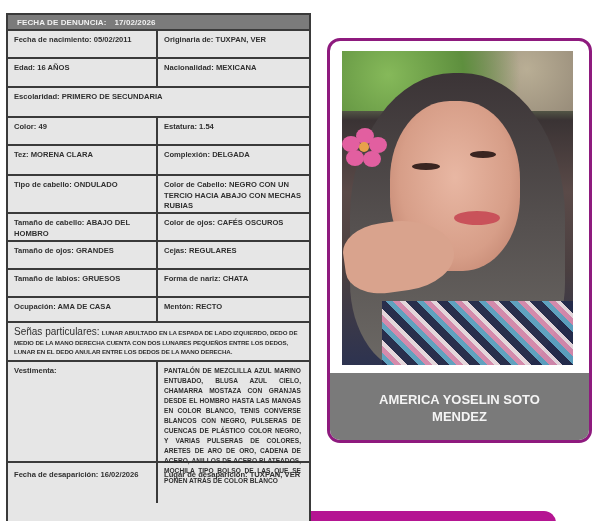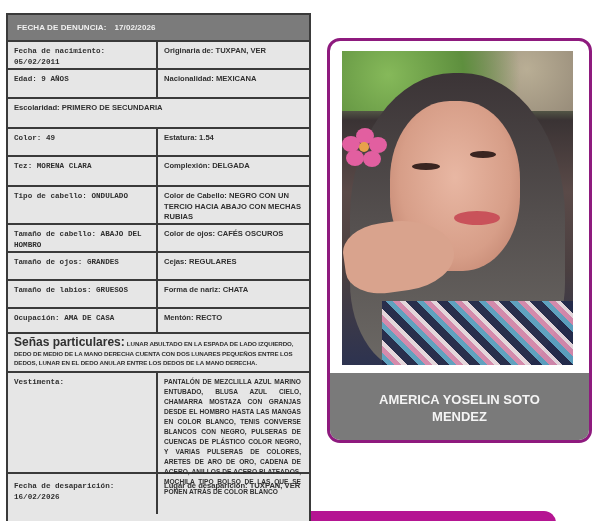--- a/index.html
+++ b/index.html
@@ -6,35 +6,35 @@
     html, body { width: 600px; height: 521px; overflow: hidden; background: #ffffff; }
     body { position: relative; font-family: "Liberation Sans", sans-serif; color: #2b2b2b; }
 
     
     .record {
       position: absolute; left: 6px; top: 13px; width: 305px; height: 520px;
       border: 2px solid #3a3a3a; border-bottom: none;
       background: #e6e6e6;
     }
     .rec-header {
-      height: 27px; background: #7b7b7b; border-bottom: 2px solid #3a3a3a;
+      height: 16px; background: #7b7b7b; border-bottom: 2px solid #3a3a3a;
       display: flex; align-items: center; padding-left: 9px;
       font-size: 8px; font-weight: bold; color: #f0f0f0; letter-spacing: 0.1px;
     }
     .rec-header .val { margin-left: 8px; }
     .row {
       display: flex; border-bottom: 2px solid #3a3a3a; background: #e6e6e6;
     }
     .cell {
       padding: 4px 6px 0 6px; font-size: 7.6px; font-weight: bold; color: #303030; line-height: 10.5px;
     }
-    .cell.left { width: 150px; border-right: 2px solid #3a3a3a; font-family: Liberation Mono, monospace; }
+    .cell.left { width: 150px; border-right: 2px solid #3a3a3a; }
     .cell.right { flex: 1; }
     .cell.full { width: 100%; }
-    .senas-label { font-size: 12px; font-weight: bold; }
+    .senas-label { font-size: 10px; font-weight: normal; }
     .senas-text { font-size: 6.2px; font-weight: bold; letter-spacing: -0.1px; }
     .vest-text {
       font-size: 6.6px; font-weight: bold; text-align: justify; line-height: 10px; padding-right: 8px;
     }
 
     
     .card {
       position: absolute; left: 327px; top: 38px; width: 265px; height: 405px;
       border: 3px solid #8e1a7e; border-radius: 13px; background: #ffffff; overflow: hidden;
     }
@@ -78,21 +78,21 @@
   <div class="rec-header">
     <span>FECHA DE DENUNCIA:</span>
     <span class="val">17/02/2026</span>
   </div>
 
   <div class="row" style="height:28px">
     <div class="cell left"><span>Fecha de nacimiento:</span> <span>05/02/2011</span></div>
     <div class="cell right"><span>Originaria de:</span> <span>TUXPAN, VER</span></div>
   </div>
   <div class="row" style="height:29px">
-    <div class="cell left"><span>Edad:</span> <span>9 AÑOS</span></div>
+    <div class="cell left"><span>Edad:</span> <span>16 AÑOS</span></div>
     <div class="cell right"><span>Nacionalidad:</span> <span>MEXICANA</span></div>
   </div>
   <div class="row" style="height:30px">
     <div class="cell right"><span>Escolaridad:</span> <span>PRIMERO DE SECUNDARIA</span></div>
   </div>
   <div class="row" style="height:28px">
     <div class="cell left"><span>Color:</span> <span>49</span></div>
     <div class="cell right"><span>Estatura:</span> <span>1.54</span></div>
   </div>
   <div class="row" style="height:30px">

